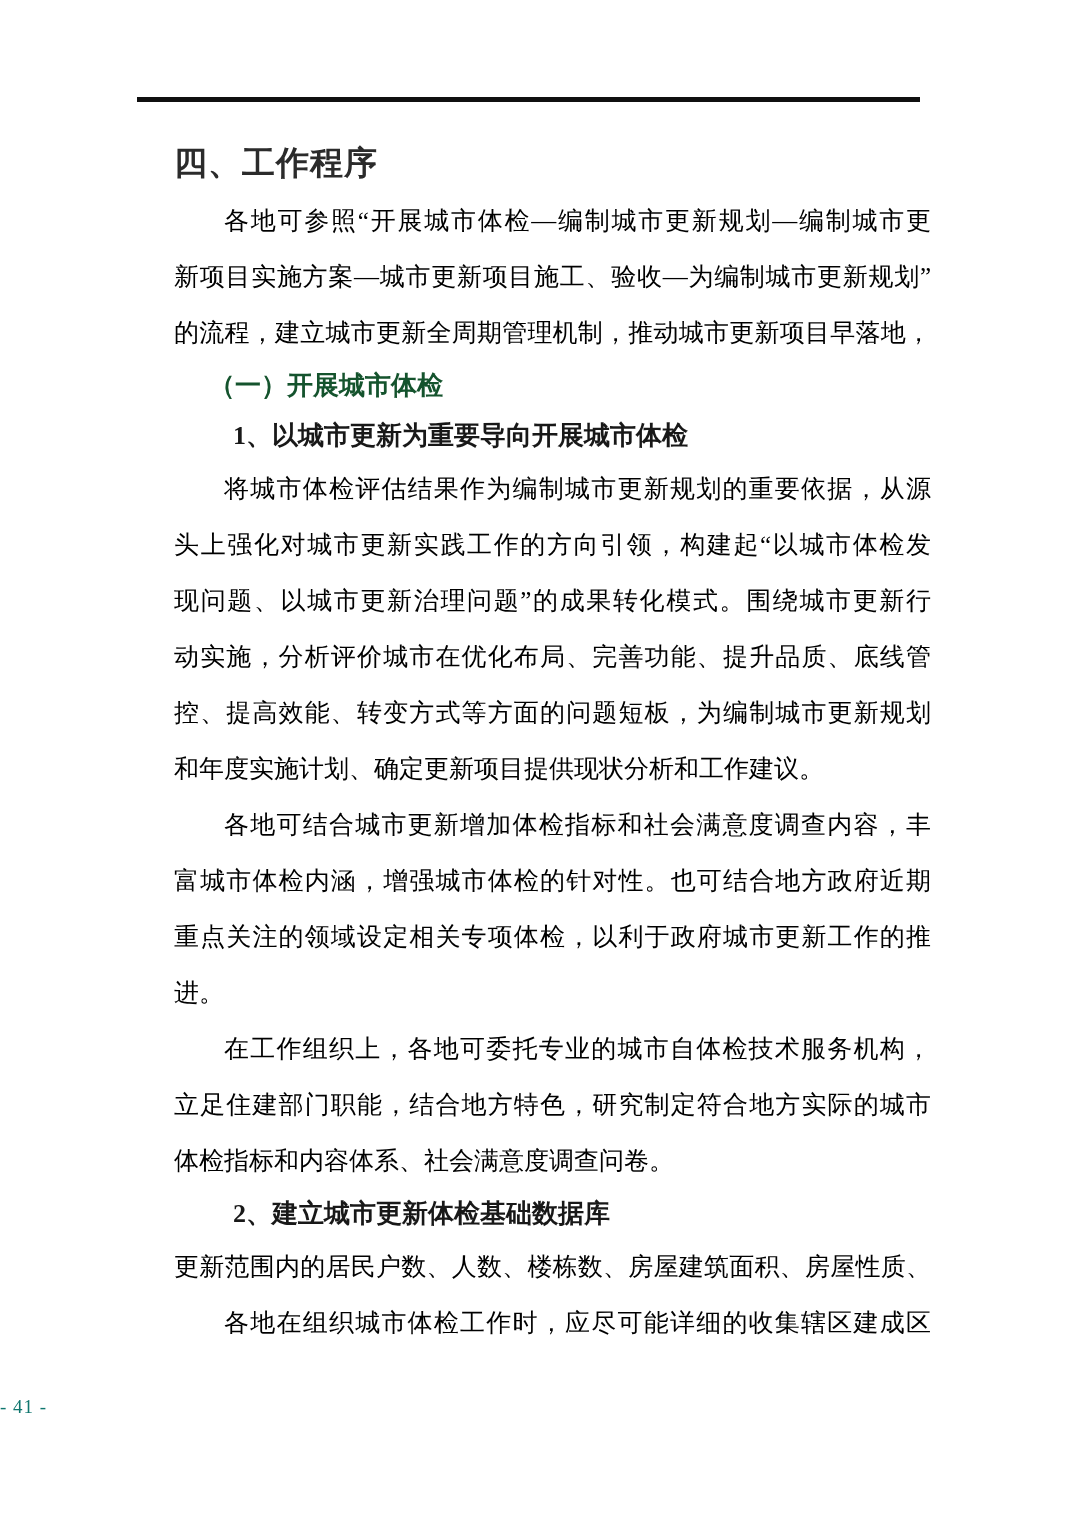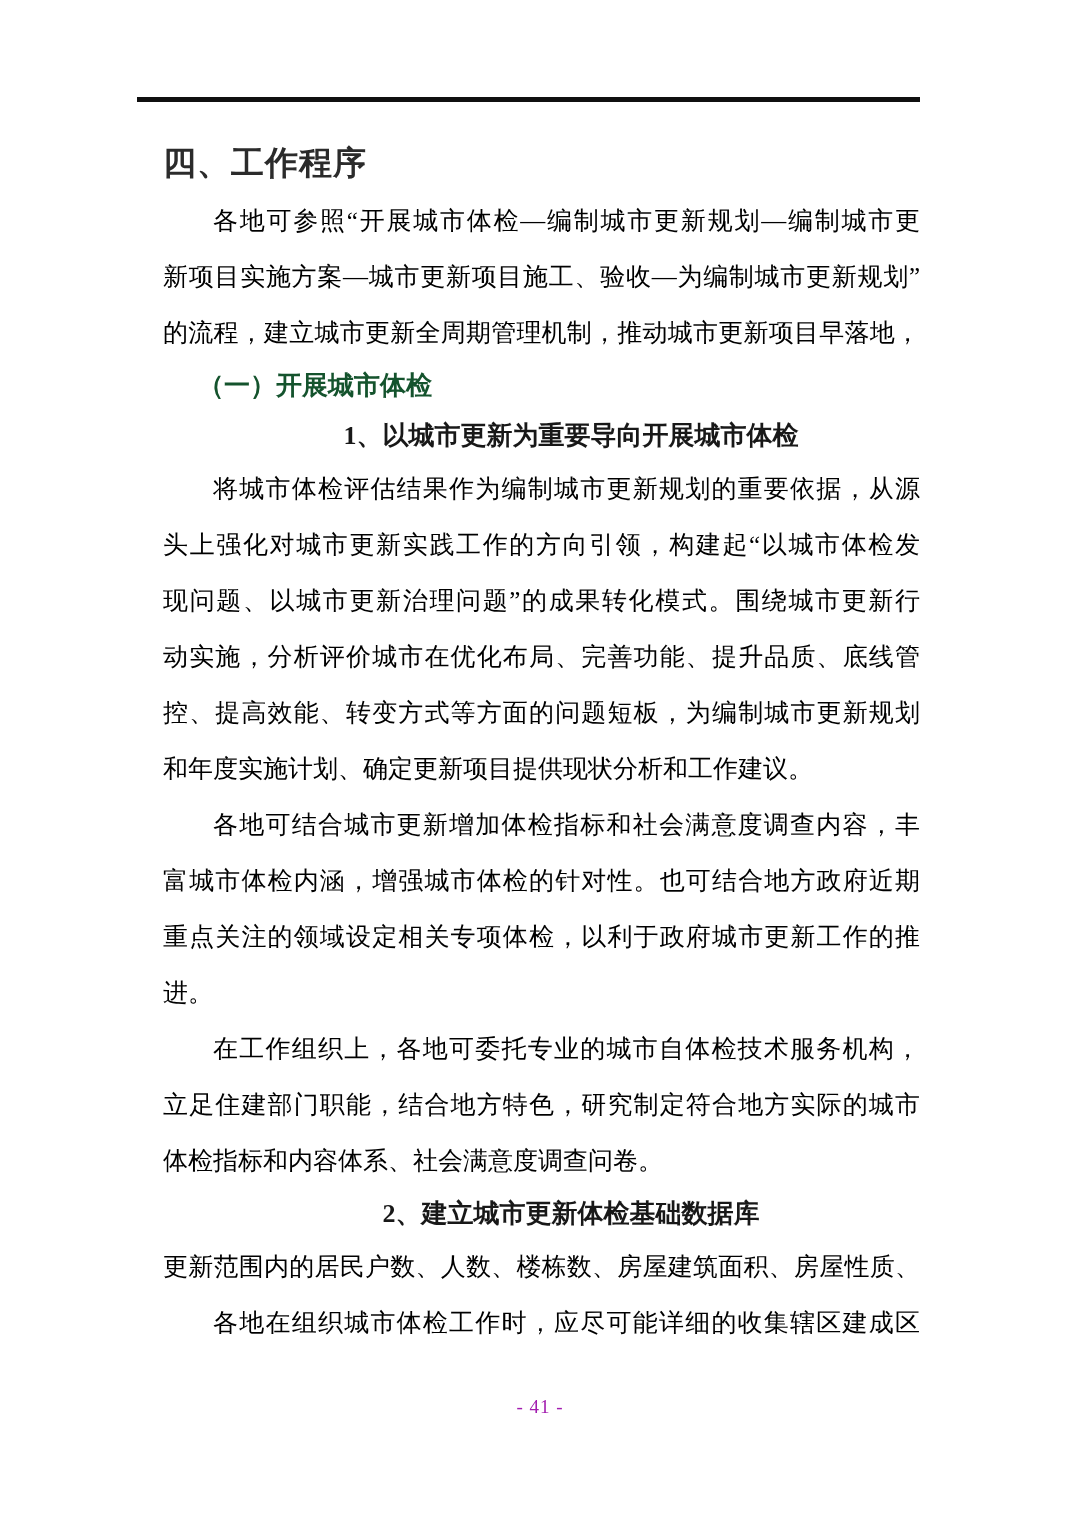--- a/index.html
+++ b/index.html
@@ -18,21 +18,21 @@
   .top-rule {
     position: absolute;
     left: 137px;
     top: 97px;
     width: 783px;
     height: 5px;
     background: #101010;
   }
   .content {
     position: absolute;
-    left: 163px;
+    left: 174px;
     top: 140px;
     width: 757px;
   }
   .doc-title {
     font-family: "Liberation Sans", sans-serif;
     font-size: 33px;
     font-weight: 700;
     color: #2b2b2b;
     line-height: 45px;
     height: 45px;
@@ -61,31 +61,29 @@
     height: 50px;
     padding-left: 35px;
   }
   .h3 {
     font-size: 26px;
     font-weight: 700;
     color: #181818;
     line-height: 50px;
     height: 50px;
     padding-left: 59px;
-    text-align: center;
   }
   .page-number {
     position: absolute;
     left: 0;
     top: 1396px;
     width: 1080px;
-    text-align: center;
     font-family: "Liberation Serif", serif;
     font-size: 19px;
-    color: #a21caf;
+    color: #0f766e;
     letter-spacing: 1px;
   }
 </style>
 </head>
 <body>
 
 <div class="page">
   <div class="top-rule"></div>
 
   <div class="content">

